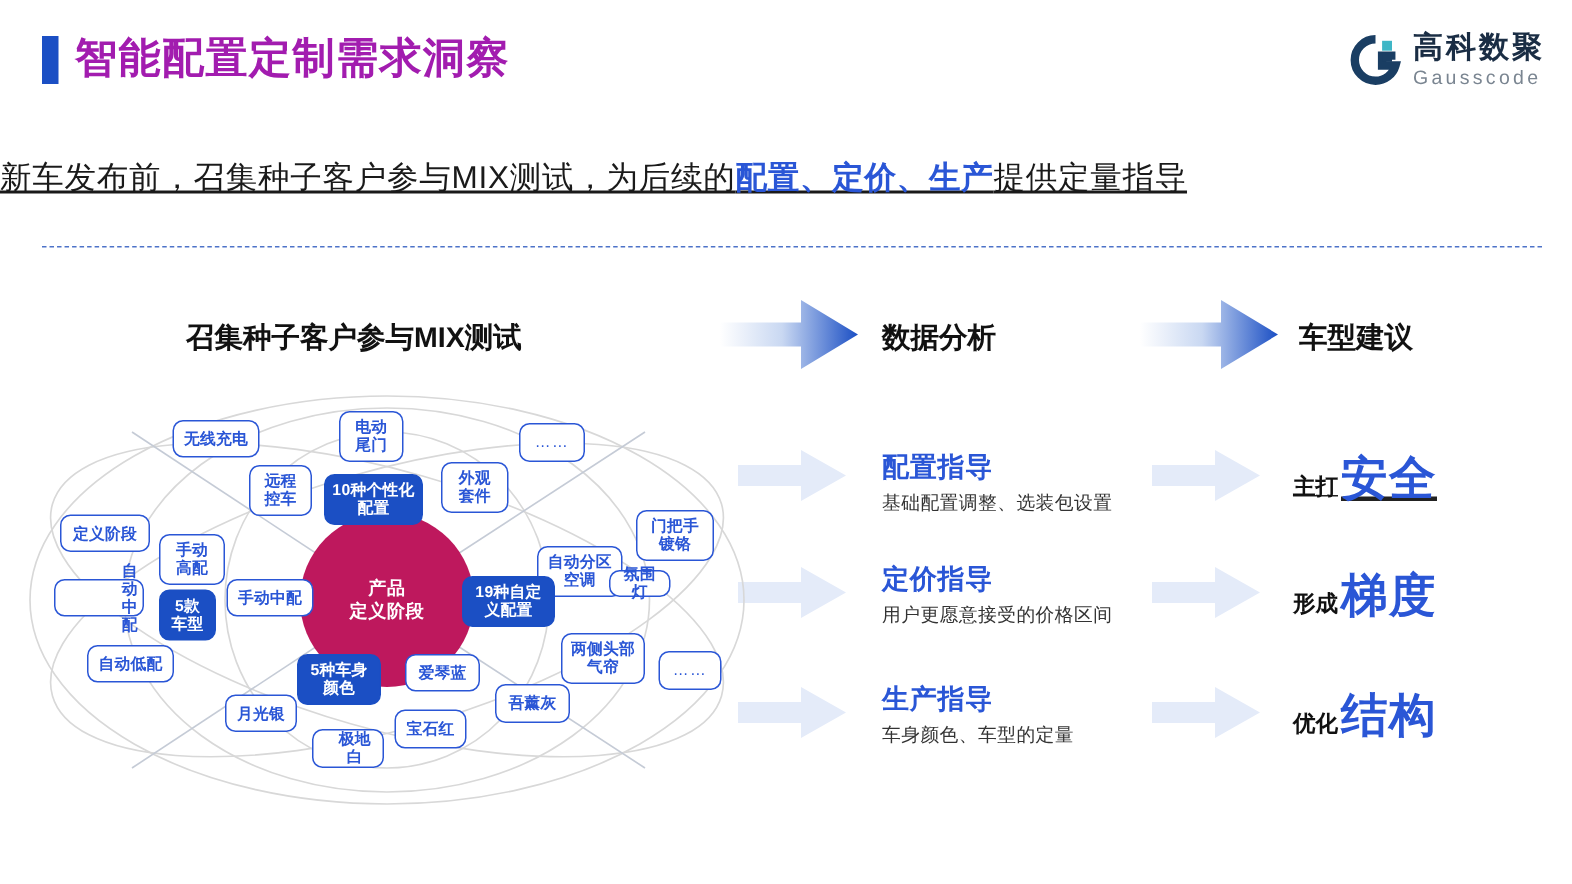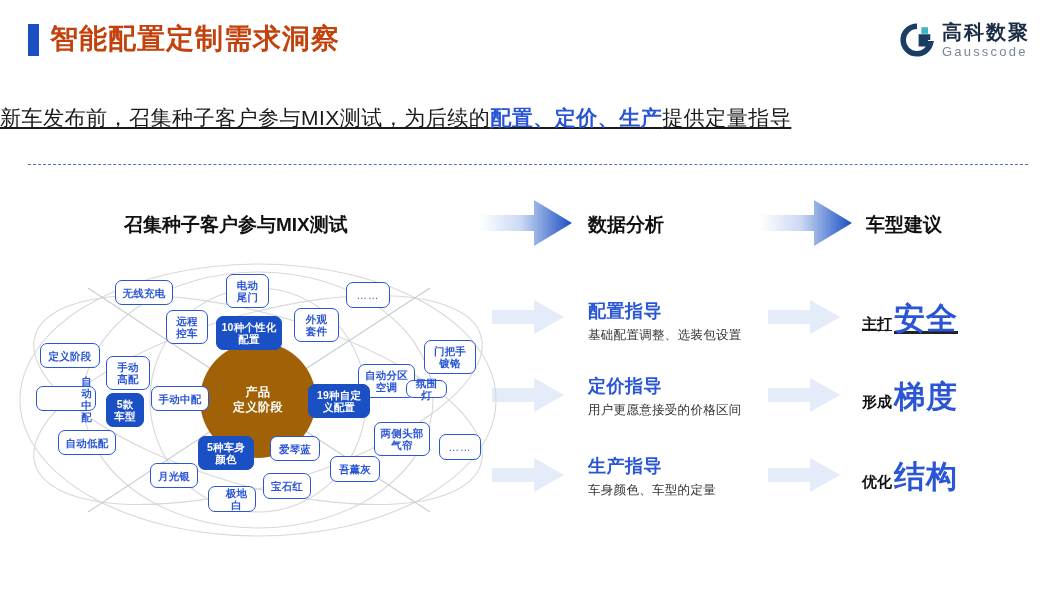--- a/index.html
+++ b/index.html
@@ -7,21 +7,21 @@
     width:1048px;height:589px;
     background:#ffffff;
     font-family:"Liberation Sans","DejaVu Sans",sans-serif;
     overflow:hidden;position:relative;
     color:#222;
   }
   .slide{position:absolute;inset:0;}
 
   
   .title-bar{position:absolute;left:28px;top:24px;width:11px;height:32px;background:#1b4fc4;}
-  .title{position:absolute;left:50px;top:20px;font-size:28px;font-weight:bold;color:#c2410c;letter-spacing:1px;line-height:38px;}
+  .title{position:absolute;left:50px;top:20px;font-size:28px;font-weight:bold;color:#a21caf;letter-spacing:1px;line-height:38px;}
 
   .logo{position:absolute;right:18px;top:22px;display:flex;align-items:center;gap:8px;}
   .logo-mark{position:relative;width:34px;height:34px;flex:none;}
   .logo-text{display:flex;flex-direction:column;line-height:1;}
   .logo-cn{font-size:20px;font-weight:bold;color:#1a2d44;letter-spacing:2px;}
   .logo-en{font-size:13px;color:#7a8591;letter-spacing:2.2px;margin-top:3px;}
 
   
   .subtitle{position:absolute;left:0;right:0;top:104px;text-align:left;font-size:21px;color:#1a1a1a;letter-spacing:.5px;text-decoration:underline;}
   .subtitle b{color:#2a56d6;font-weight:bold;}
@@ -60,21 +60,21 @@
   
   .map{position:absolute;left:18px;top:258px;width:480px;height:285px;}
   .map svg{position:absolute;left:0;top:0;}
 
   .node{position:absolute;box-sizing:border-box;display:flex;align-items:center;justify-content:center;
     text-align:center;border-radius:7px;border:1.6px solid #2a56d6;background:#ffffff;
     color:#2a56d6;font-size:10.5px;font-weight:bold;line-height:12px;letter-spacing:.2px;padding:2px 3px;}
   .node.fill{background:#1b4fc4;border-color:#1b4fc4;color:#ffffff;}
   .node.dots{color:#2a56d6;font-weight:normal;letter-spacing:1px;}
 
-  .hub{position:absolute;border-radius:50%;background:#a16207;color:#fff;
+  .hub{position:absolute;border-radius:50%;background:#be185d;color:#fff;
     display:flex;align-items:center;justify-content:center;text-align:center;
     font-size:12px;font-weight:bold;line-height:15px;letter-spacing:.5px;}
 </style>
 </head>
 <body>
 
 <div class="slide">
 
   <div class="title-bar"></div>
   <div class="title">智能配置定制需求洞察</div>

